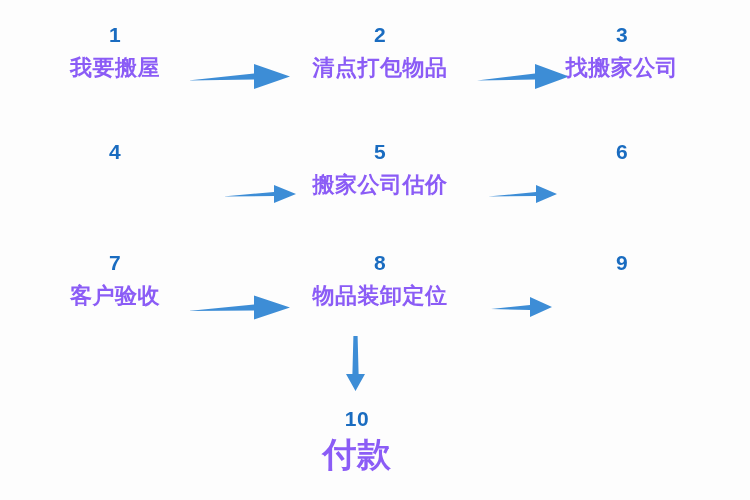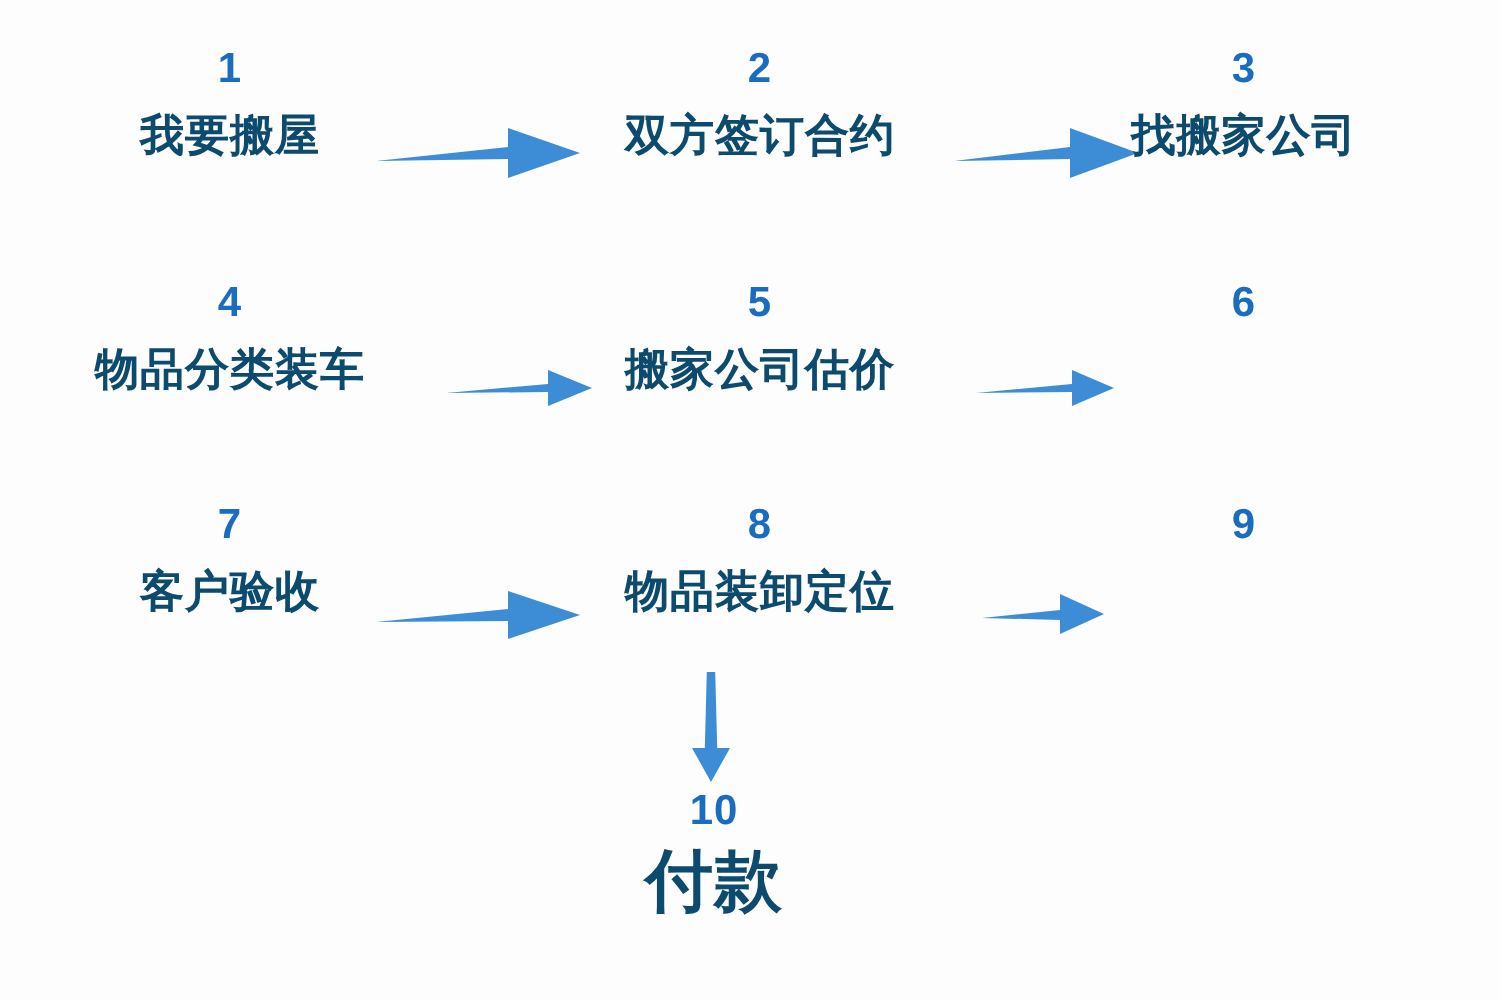--- a/index.html
+++ b/index.html
@@ -31,21 +31,21 @@
   .node-number {
     font-size: 21px;
     font-weight: bold;
     color: #1a6cc0;
     line-height: 1;
     letter-spacing: 0.5px;
   }
   .node-label {
     font-size: 22px;
     font-weight: bold;
-    color: #0c4a6e;
+    color: #8b5cf6;
     line-height: 1.15;
     margin-top: 10px;
     white-space: nowrap;
     letter-spacing: 0.5px;
   }
   .node.final .node-number {
     font-size: 21px;
   }
   .node.final .node-label {
     font-size: 34px;
@@ -73,37 +73,36 @@
   </div>
 
   <div class="arrow" style="left:186px; top:60px;">
     <svg width="106" height="32" viewBox="0 0 106 32" aria-hidden="true">
       <path d="M2 20.5 L68 13.5 L68 4 L104 16.5 L68 29 L68 19.5 Z" fill="#3d8dd6"></path>
     </svg>
   </div>
 
   <div class="node" style="left:380px; top:24px;">
     <div class="node-number">2</div>
-    <div class="node-label">双方签订合约</div>
+    <div class="node-label">清点打包物品</div>
   </div>
 
   <div class="arrow" style="left:475px; top:60px;">
     <svg width="96" height="32" viewBox="0 0 96 32" aria-hidden="true">
       <path d="M2 20.5 L60 13.5 L60 4 L94 16.5 L60 29 L60 19.5 Z" fill="#3d8dd6"></path>
     </svg>
   </div>
 
   <div class="node" style="left:622px; top:24px;">
     <div class="node-number">3</div>
     <div class="node-label">找搬家公司</div>
   </div>
 
   <div class="node" style="left:115px; top:141px;">
     <div class="node-number">4</div>
-    <div class="node-label">物品分类装车</div>
   </div>
 
   <div class="arrow" style="left:222px; top:182px;">
     <svg width="76" height="24" viewBox="0 0 76 24" aria-hidden="true">
       <path d="M1 14.5 L52 10 L52 3 L74 12 L52 21 L52 14 Z" fill="#3d8dd6"></path>
     </svg>
   </div>
 
   <div class="node" style="left:380px; top:141px;">
     <div class="node-number">5</div>
@@ -145,18 +144,18 @@
   <div class="node" style="left:622px; top:252px;">
     <div class="node-number">9</div>
   </div>
 
   <div class="arrow" style="left:343px; top:336px;">
     <svg width="26" height="56" viewBox="0 0 26 56" aria-hidden="true">
       <path d="M10.4 0 L14.6 0 L15.6 38 L22 38 L12.5 55 L3 38 L9.4 38 Z" fill="#3d8dd6"></path>
     </svg>
   </div>
 
-  <div class="node final" style="left:357px; top:395px;">
+  <div class="node final" style="left:357px; top:408px;">
     <div class="node-number">10</div>
     <div class="node-label">付款</div>
   </div>
 
 </div>
 
 </body></html>

